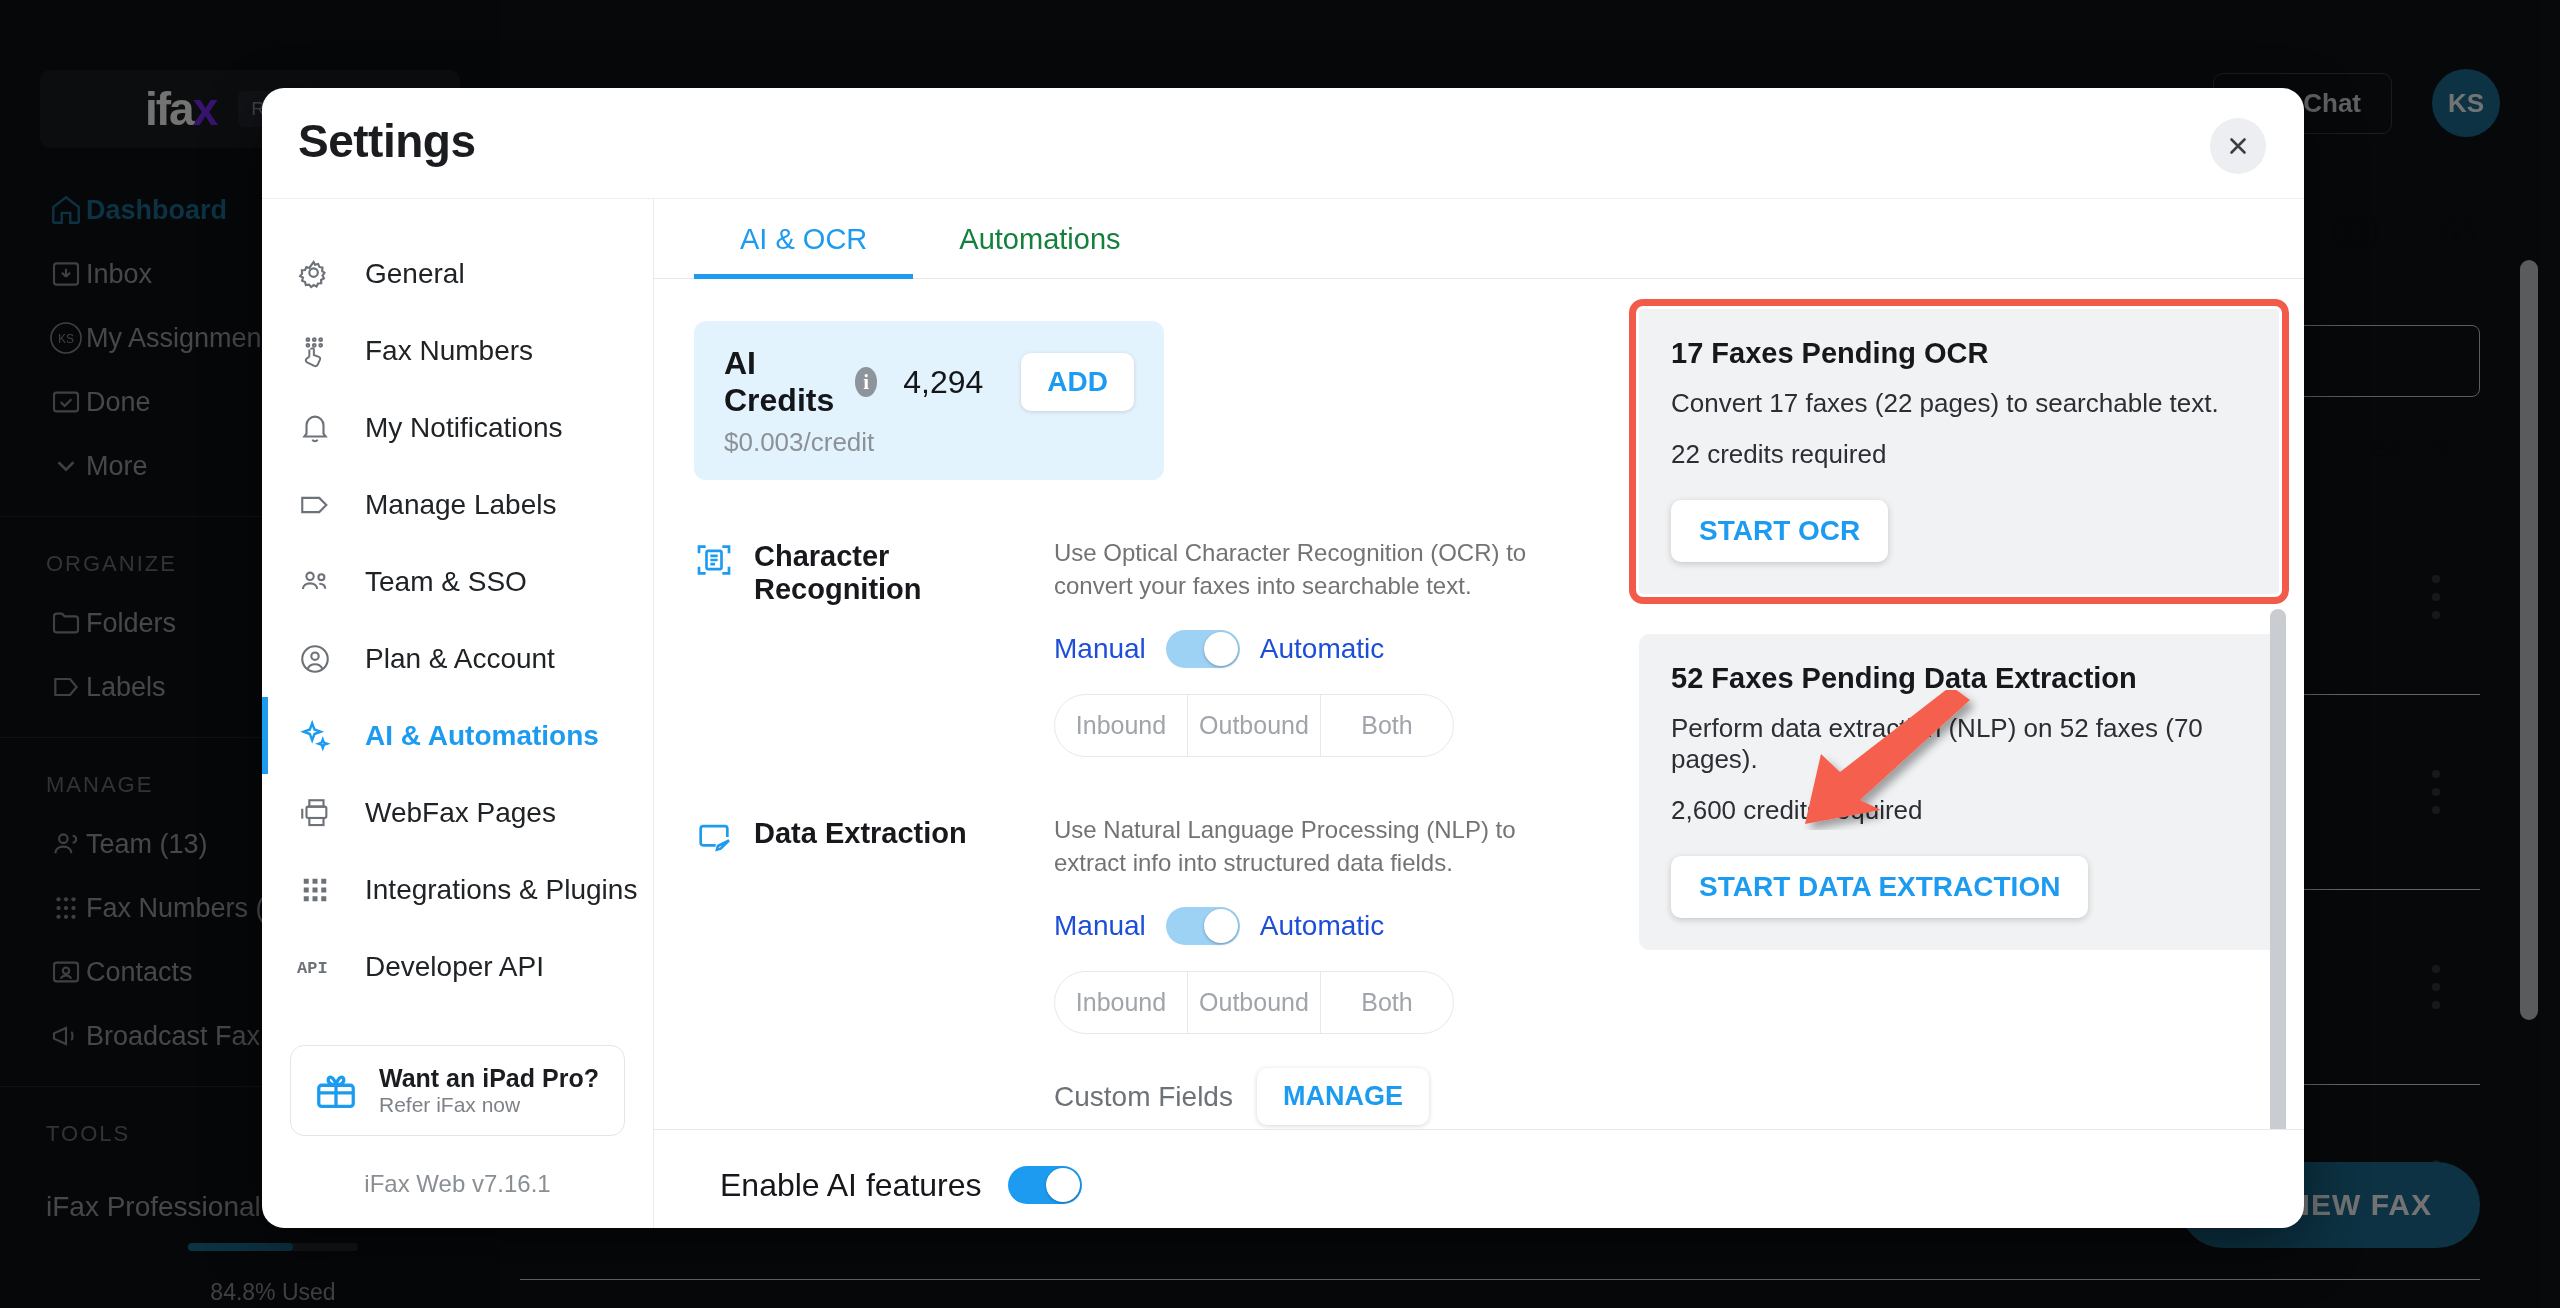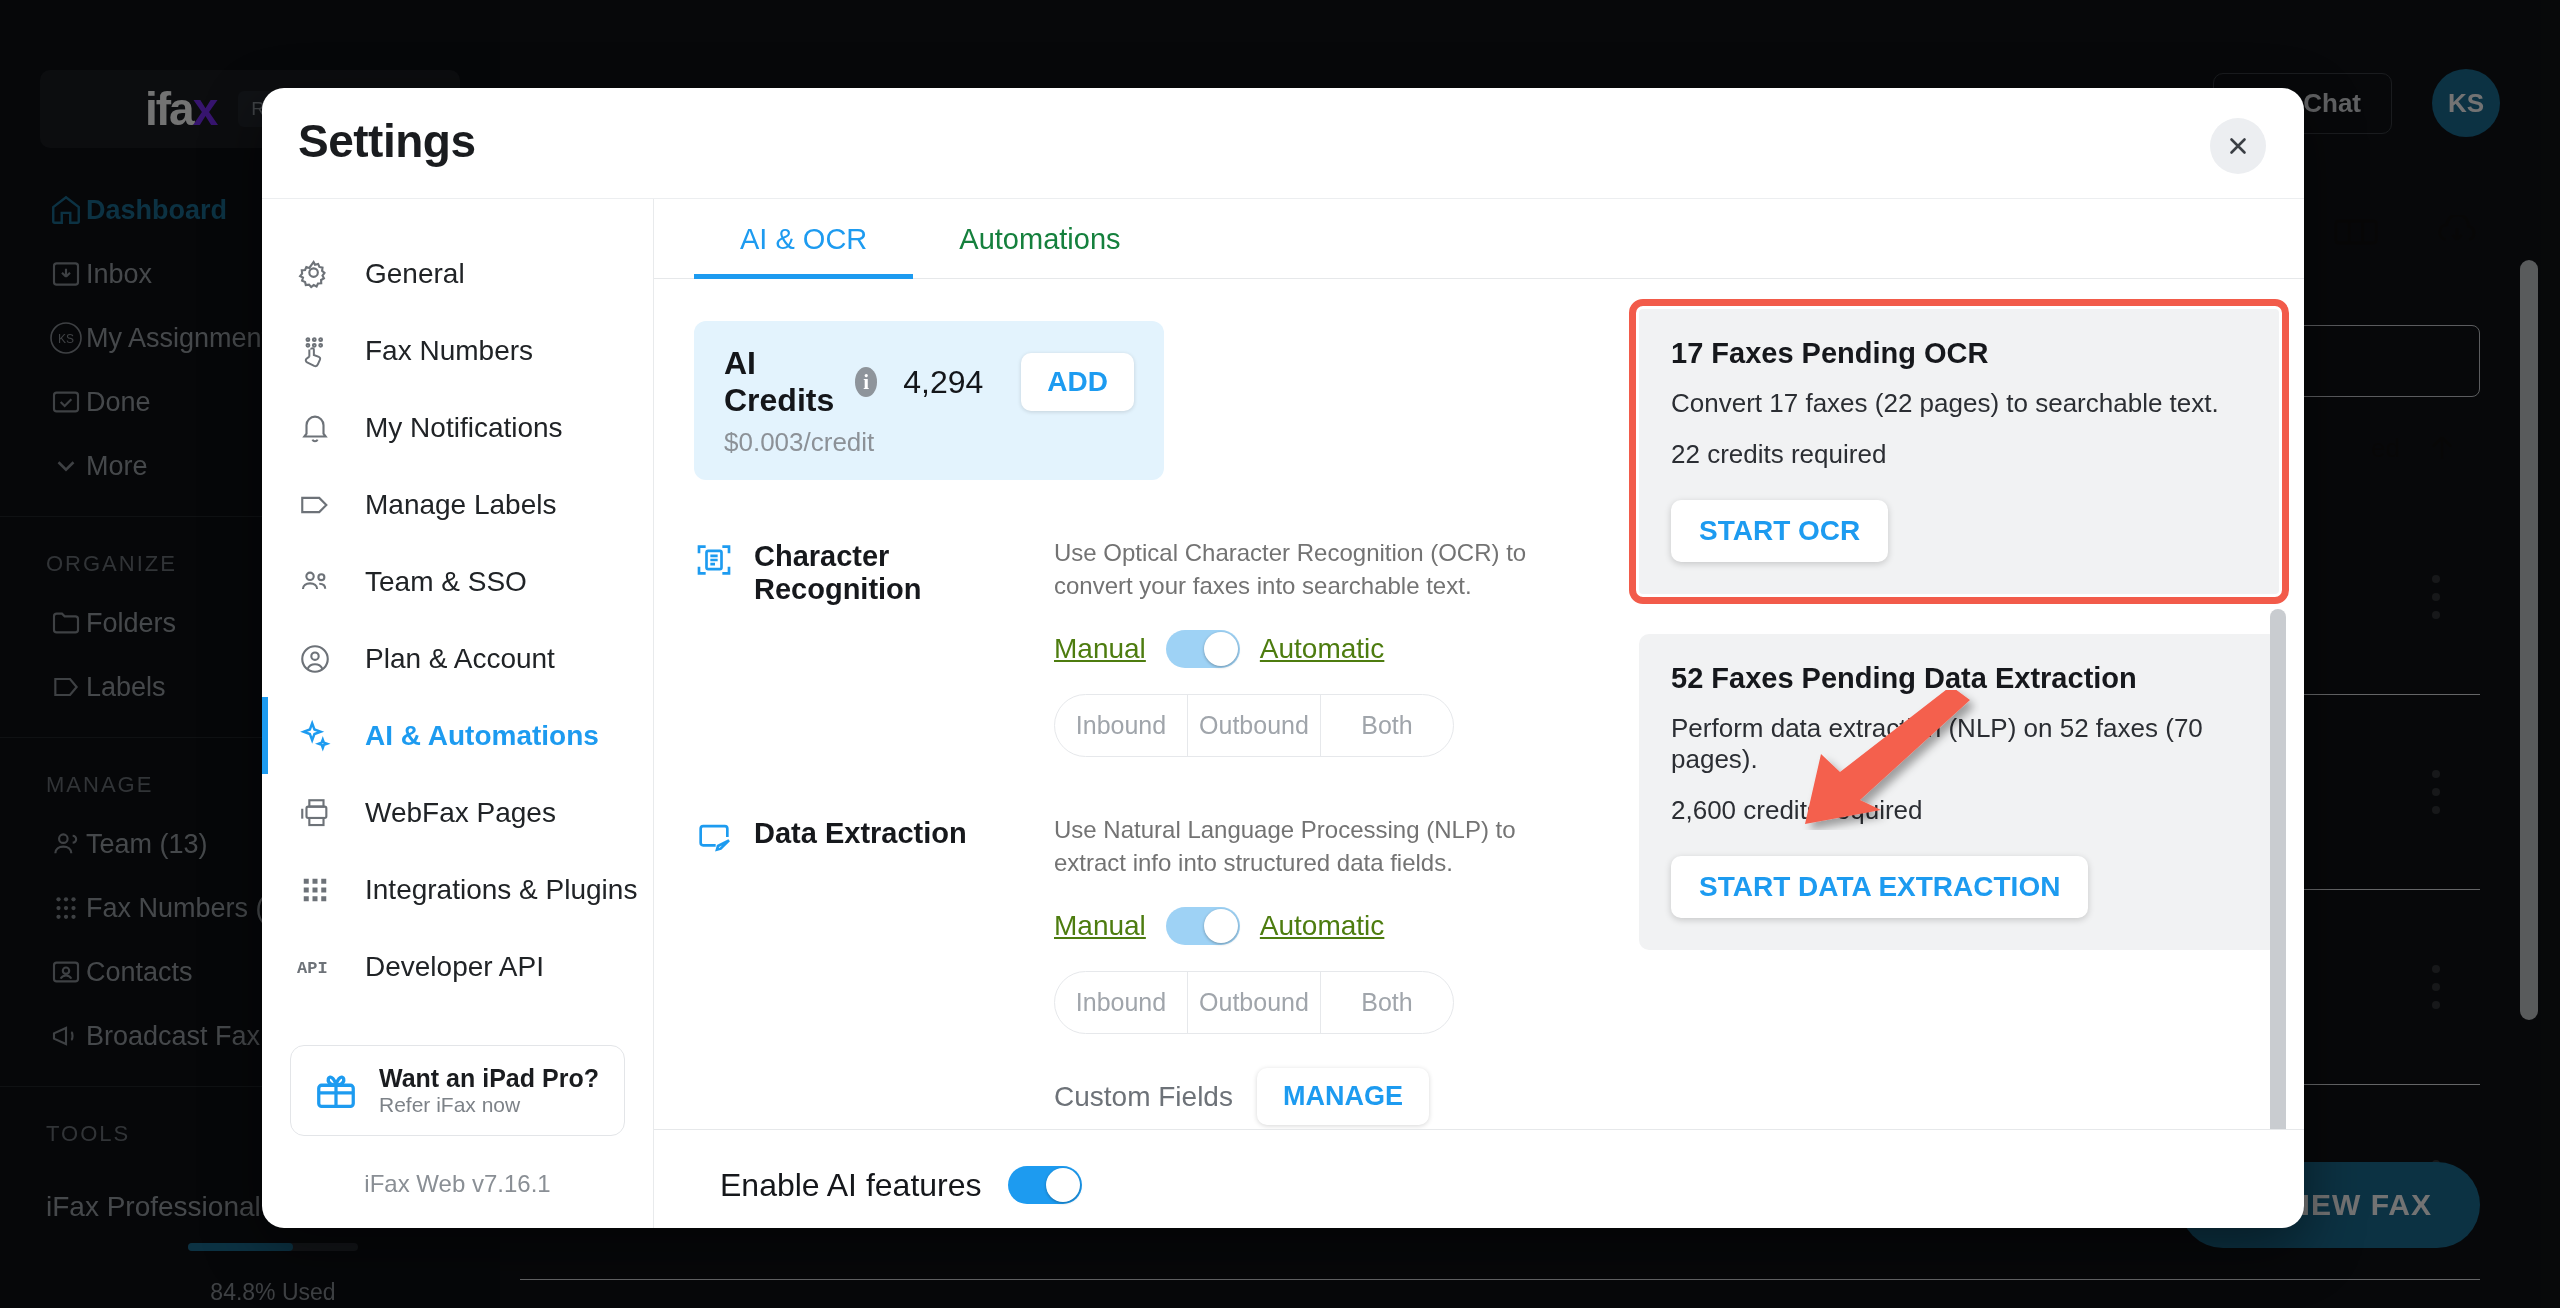--- a/index.html
+++ b/index.html
@@ -115,21 +115,21 @@
   .add-btn { margin-left:20px; background:#fff; border-radius:10px; padding:13px 26px;
              color:#1d9bf0; font-size:28px; font-weight:bold; box-shadow:0 1px 4px rgba(0,0,0,.14); }
   .cred-sub { font-size:26px; color:#8c9197; margin-top:8px; }
 
   .feature { display:flex; margin-top:56px; }
   .f-left { width:360px; flex:0 0 360px; display:flex; gap:20px; align-items:flex-start; padding-top:4px;}
   .f-name { font-size:29px; font-weight:bold; color:#16181c; }
   .f-mid { flex:1; max-width:520px; }
   .f-desc { font-size:24px; color:#737373; line-height:1.38; }
   .togrow { display:flex; align-items:center; gap:20px; margin-top:28px; }
-  .tog-l { font-size:28px; color:#4d7c0f;text-decoration:underline; }
+  .tog-l { font-size:28px; color:#1d4ed8; }
   .toggle { width:74px; height:38px; border-radius:20px; background:#9ed2f5; position:relative; }
   .toggle i { position:absolute; right:2px; top:2px; width:34px; height:34px; border-radius:50%;
               background:#fff; box-shadow:0 1px 3px rgba(0,0,0,.3); display:block; }
   .toggle.on { background:#1d9bf0; }
   .seg { display:flex; margin-top:26px; border:1px solid #e6e8eb; border-radius:34px;
          overflow:hidden; width:400px; }
   .seg div { flex:1; text-align:center; padding:16px 0; font-size:25px; color:#a0a5ab; }
   .seg div + div { border-left:1px solid #e6e8eb; }
   .cfrow { display:flex; align-items:center; gap:24px; margin-top:34px; }
   .cf-l { font-size:28px; color:#6d7278; }

